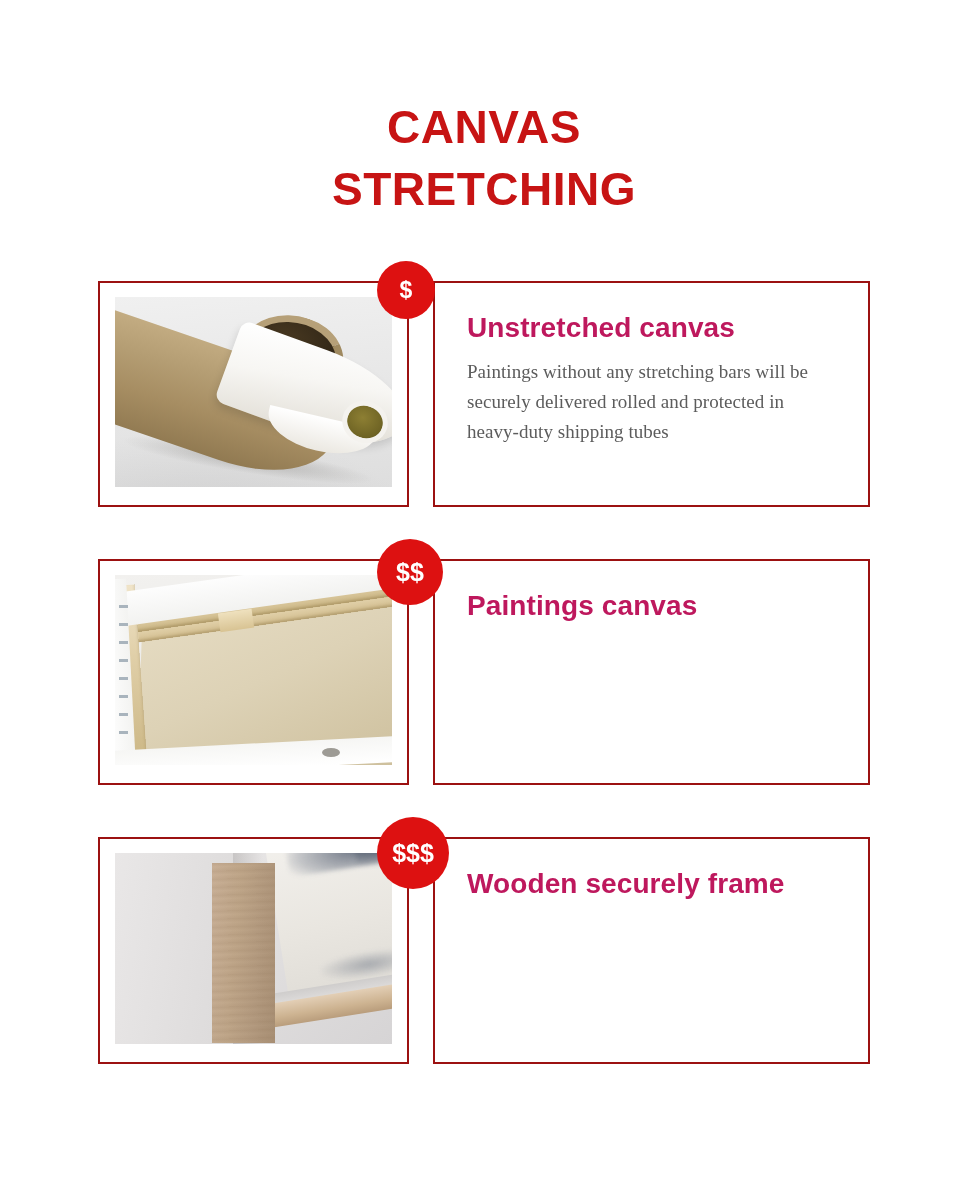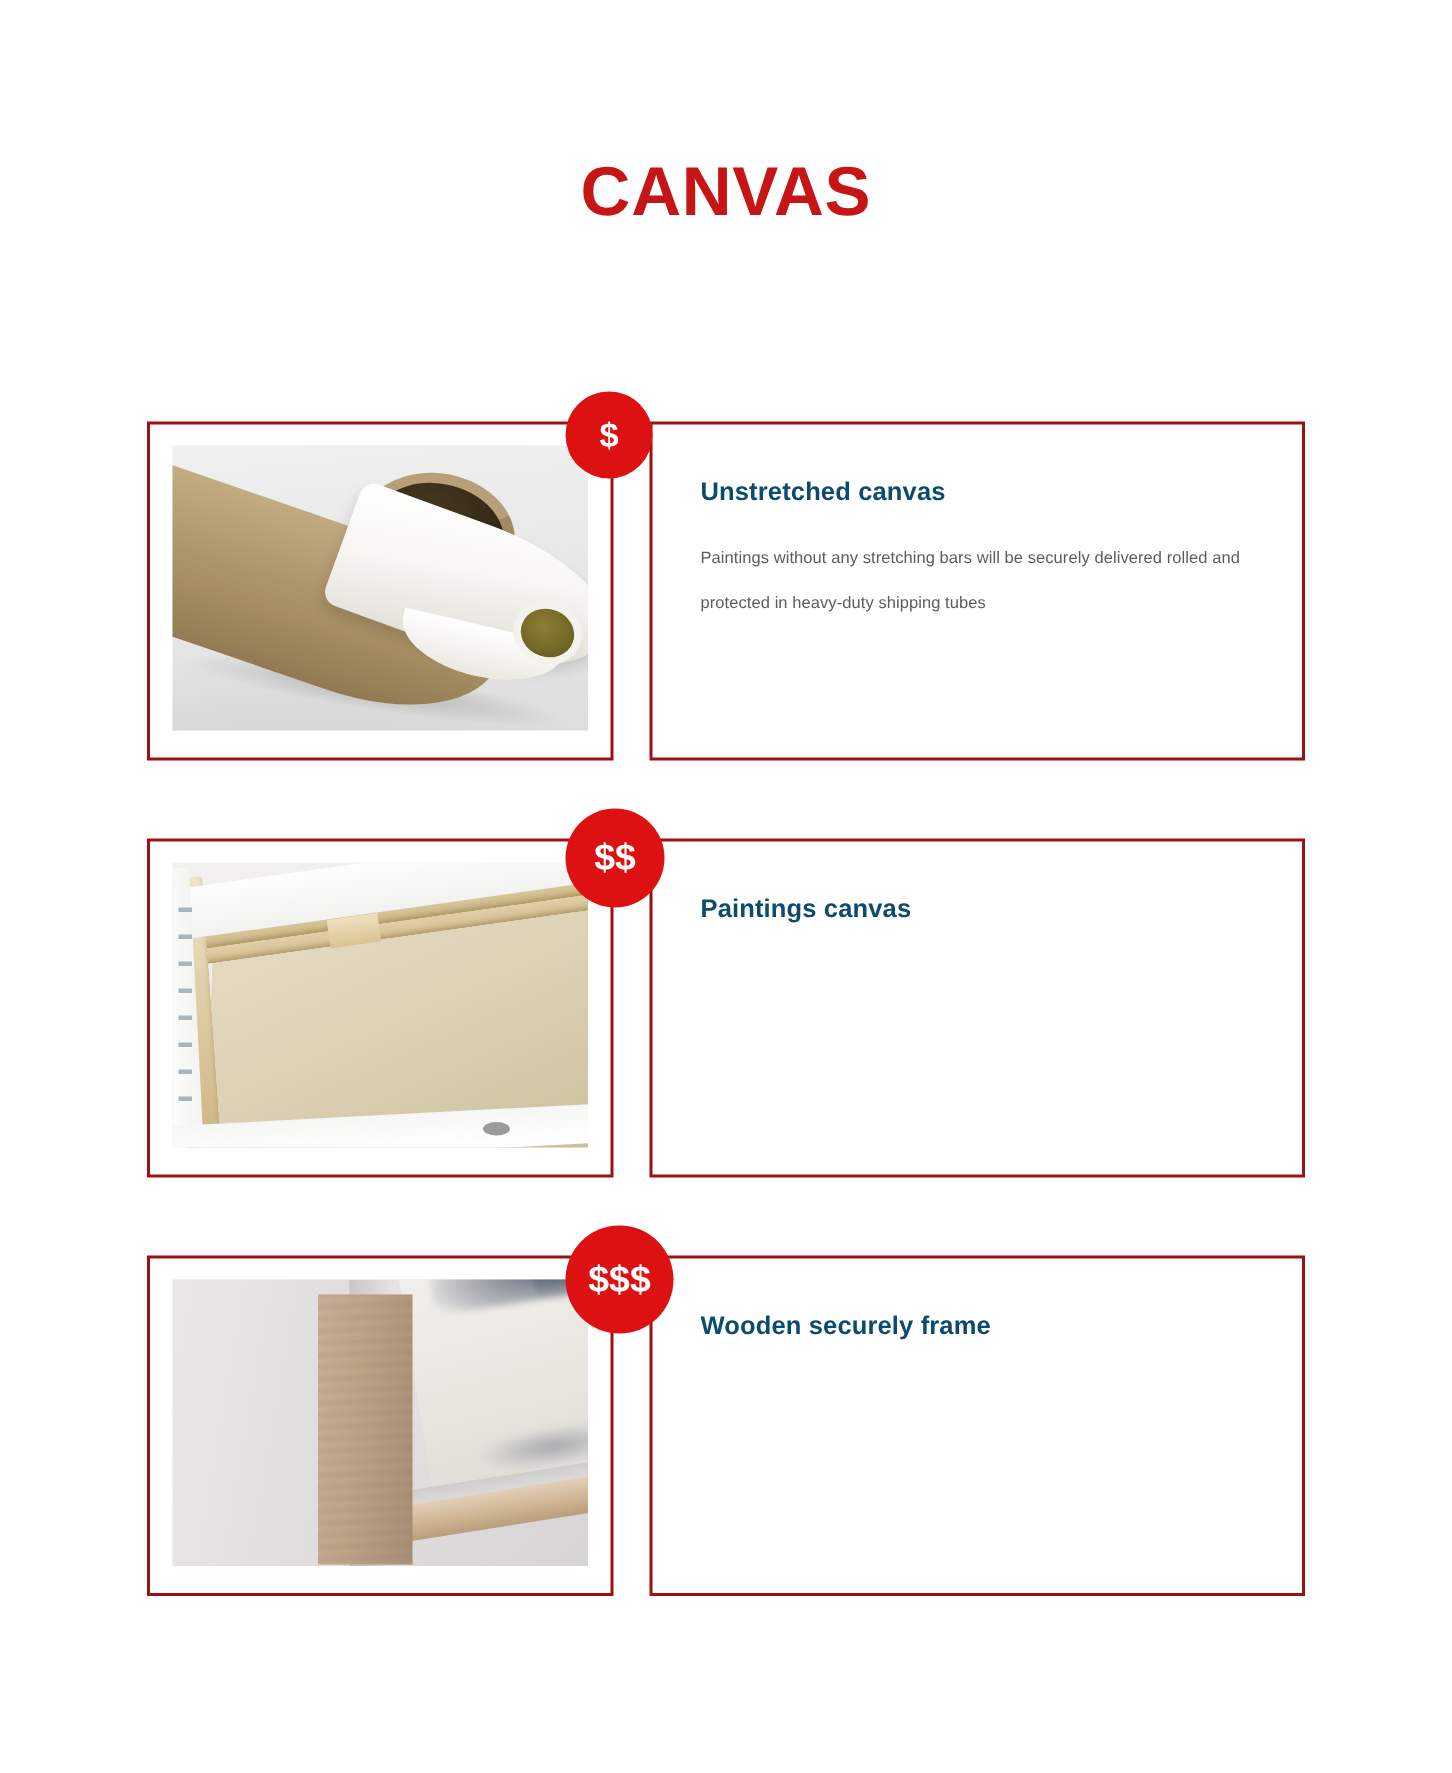--- a/index.html
+++ b/index.html
@@ -332,42 +332,44 @@
   
   .text-card {
     flex: 1 1 auto;
     margin-left: 24px;
     border: 2px solid #9c1111;
     background: #ffffff;
     padding: 32px 34px 26px 32px;
   }
 
   .card-title {
-    color: #0c4a6e;
-    font-size: 17px;
+    color: #be185d;
+    font-size: 28px;
     font-weight: 700;
     line-height: 26px;
     margin-bottom: 16px;
     letter-spacing: 0.1px;
   }
 
   .card-body {
     color: #5c5c5c;
-    font-size: 11px;
+    font-size: 19px;
     line-height: 30px;
     letter-spacing: 0.05px;
+    font-family: Liberation Serif, serif;
   }
 </style>
 </head>
 <body>
 
 <div class="page">
 
   <h1 class="heading">
     <span class="line">CANVAS</span>
+    <span class="line">STRETCHING</span>
   </h1>
 
   <div class="rows">
 
     <div class="row row-1">
       <div class="media-card">
         <div class="photo photo-tube">
           <div class="shadow"></div>
           <div class="tube-body"></div>
           <div class="tube-mouth"></div>

